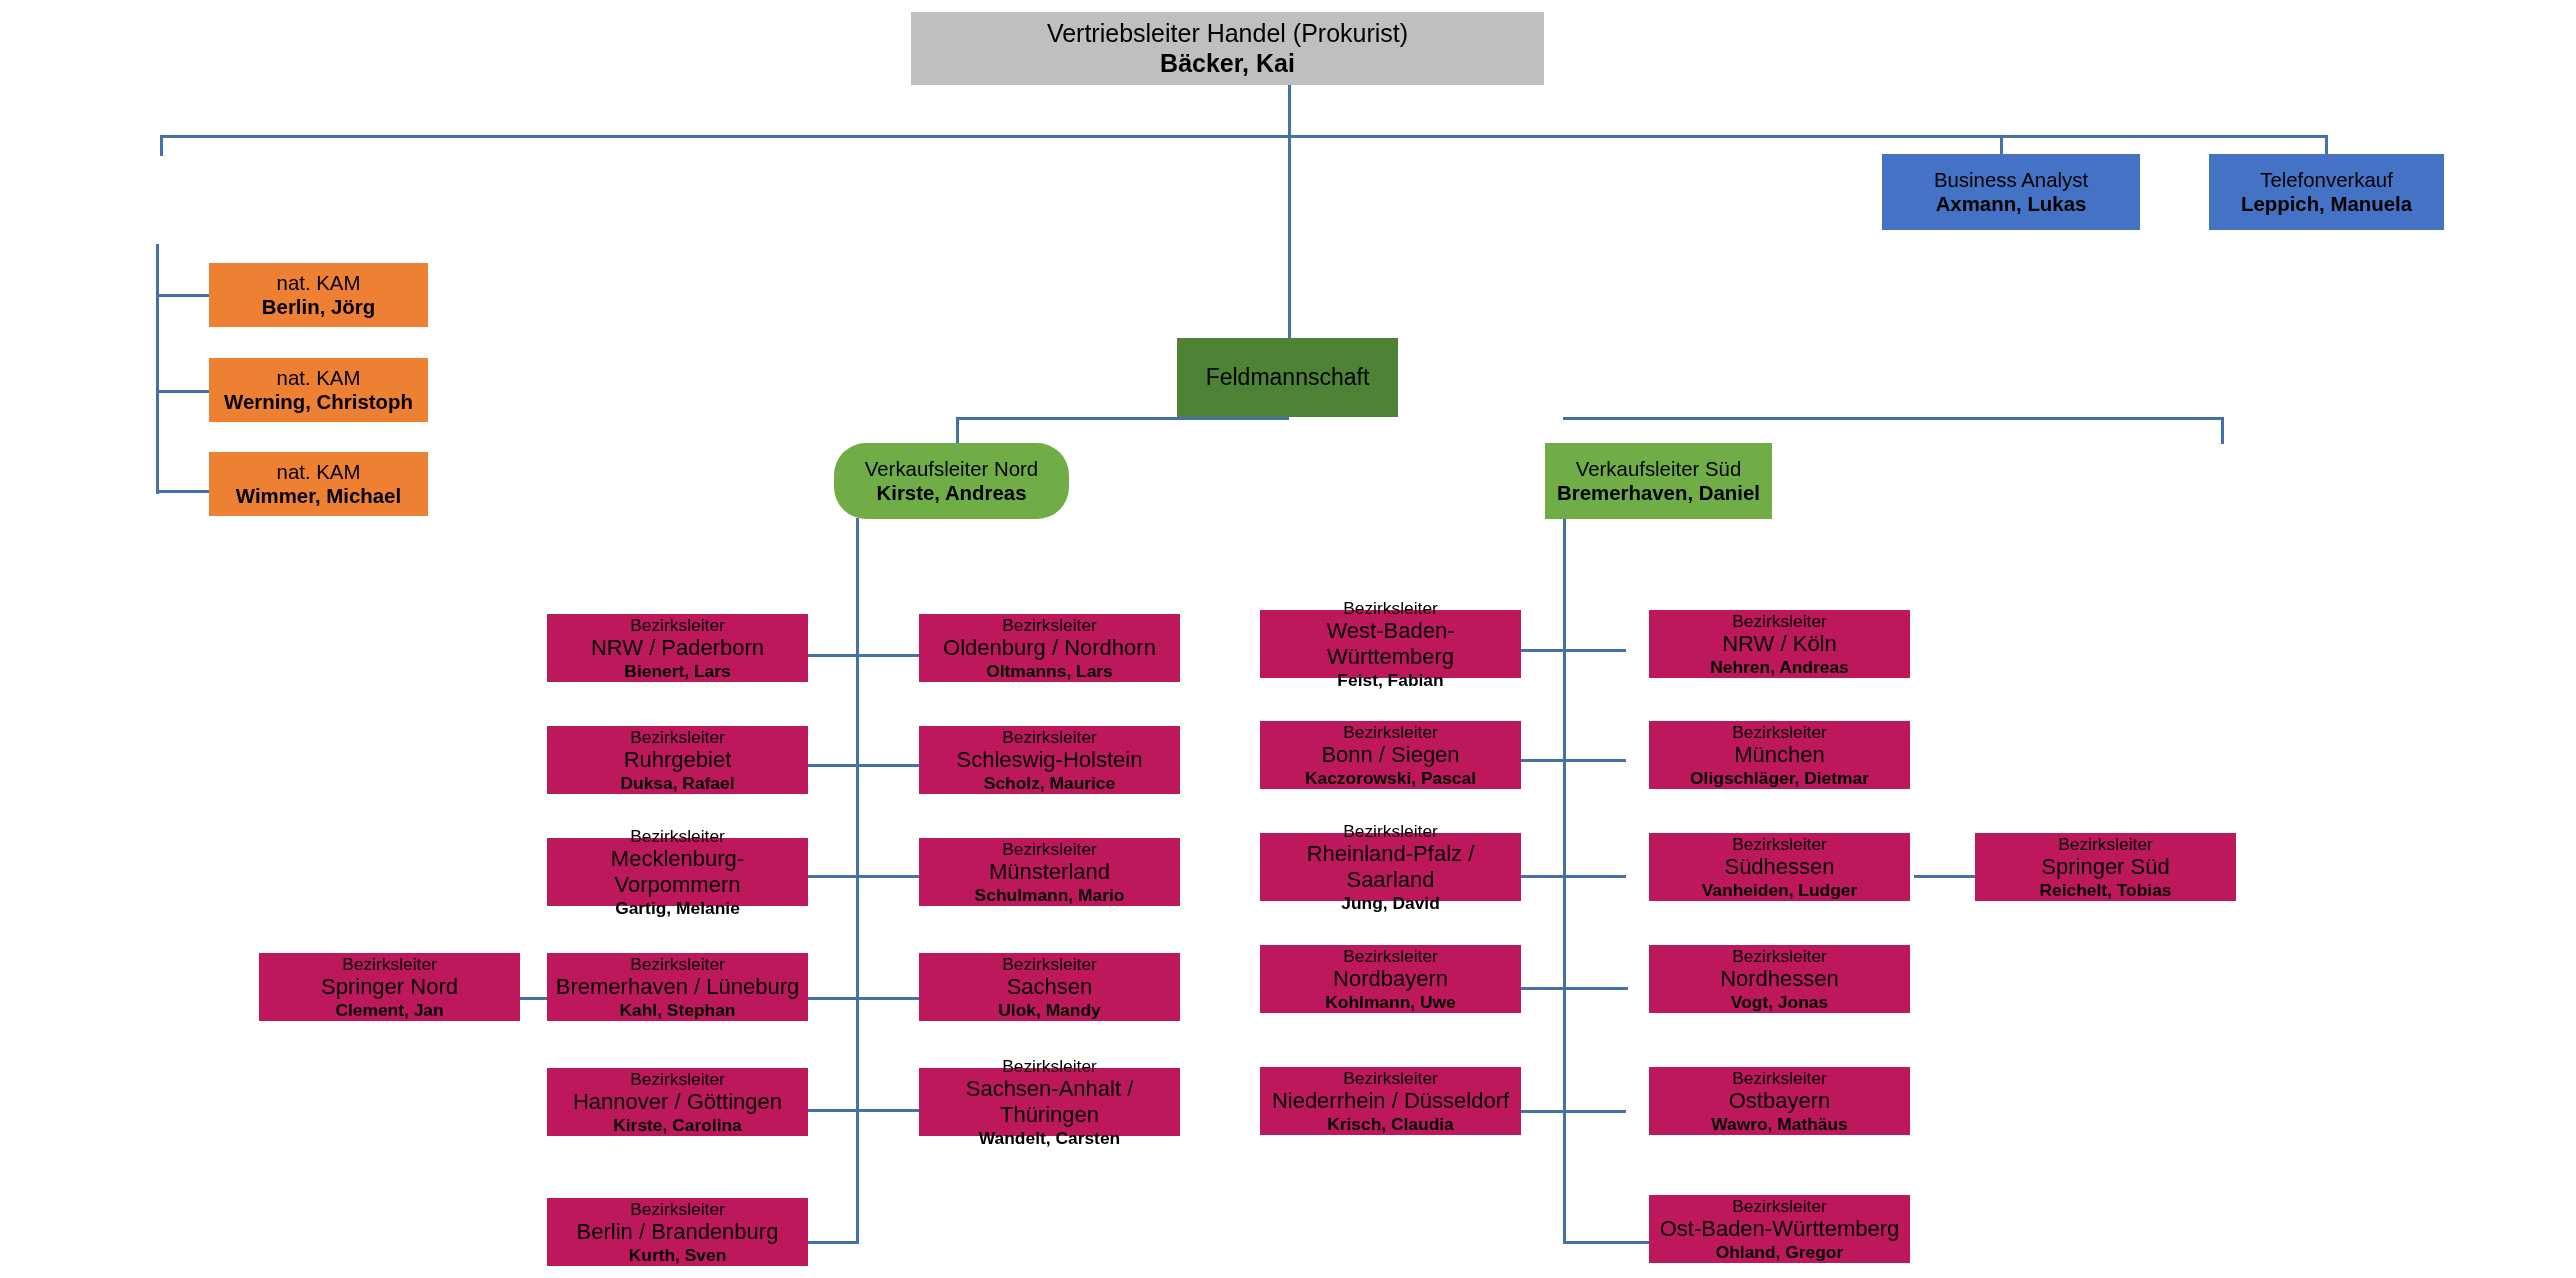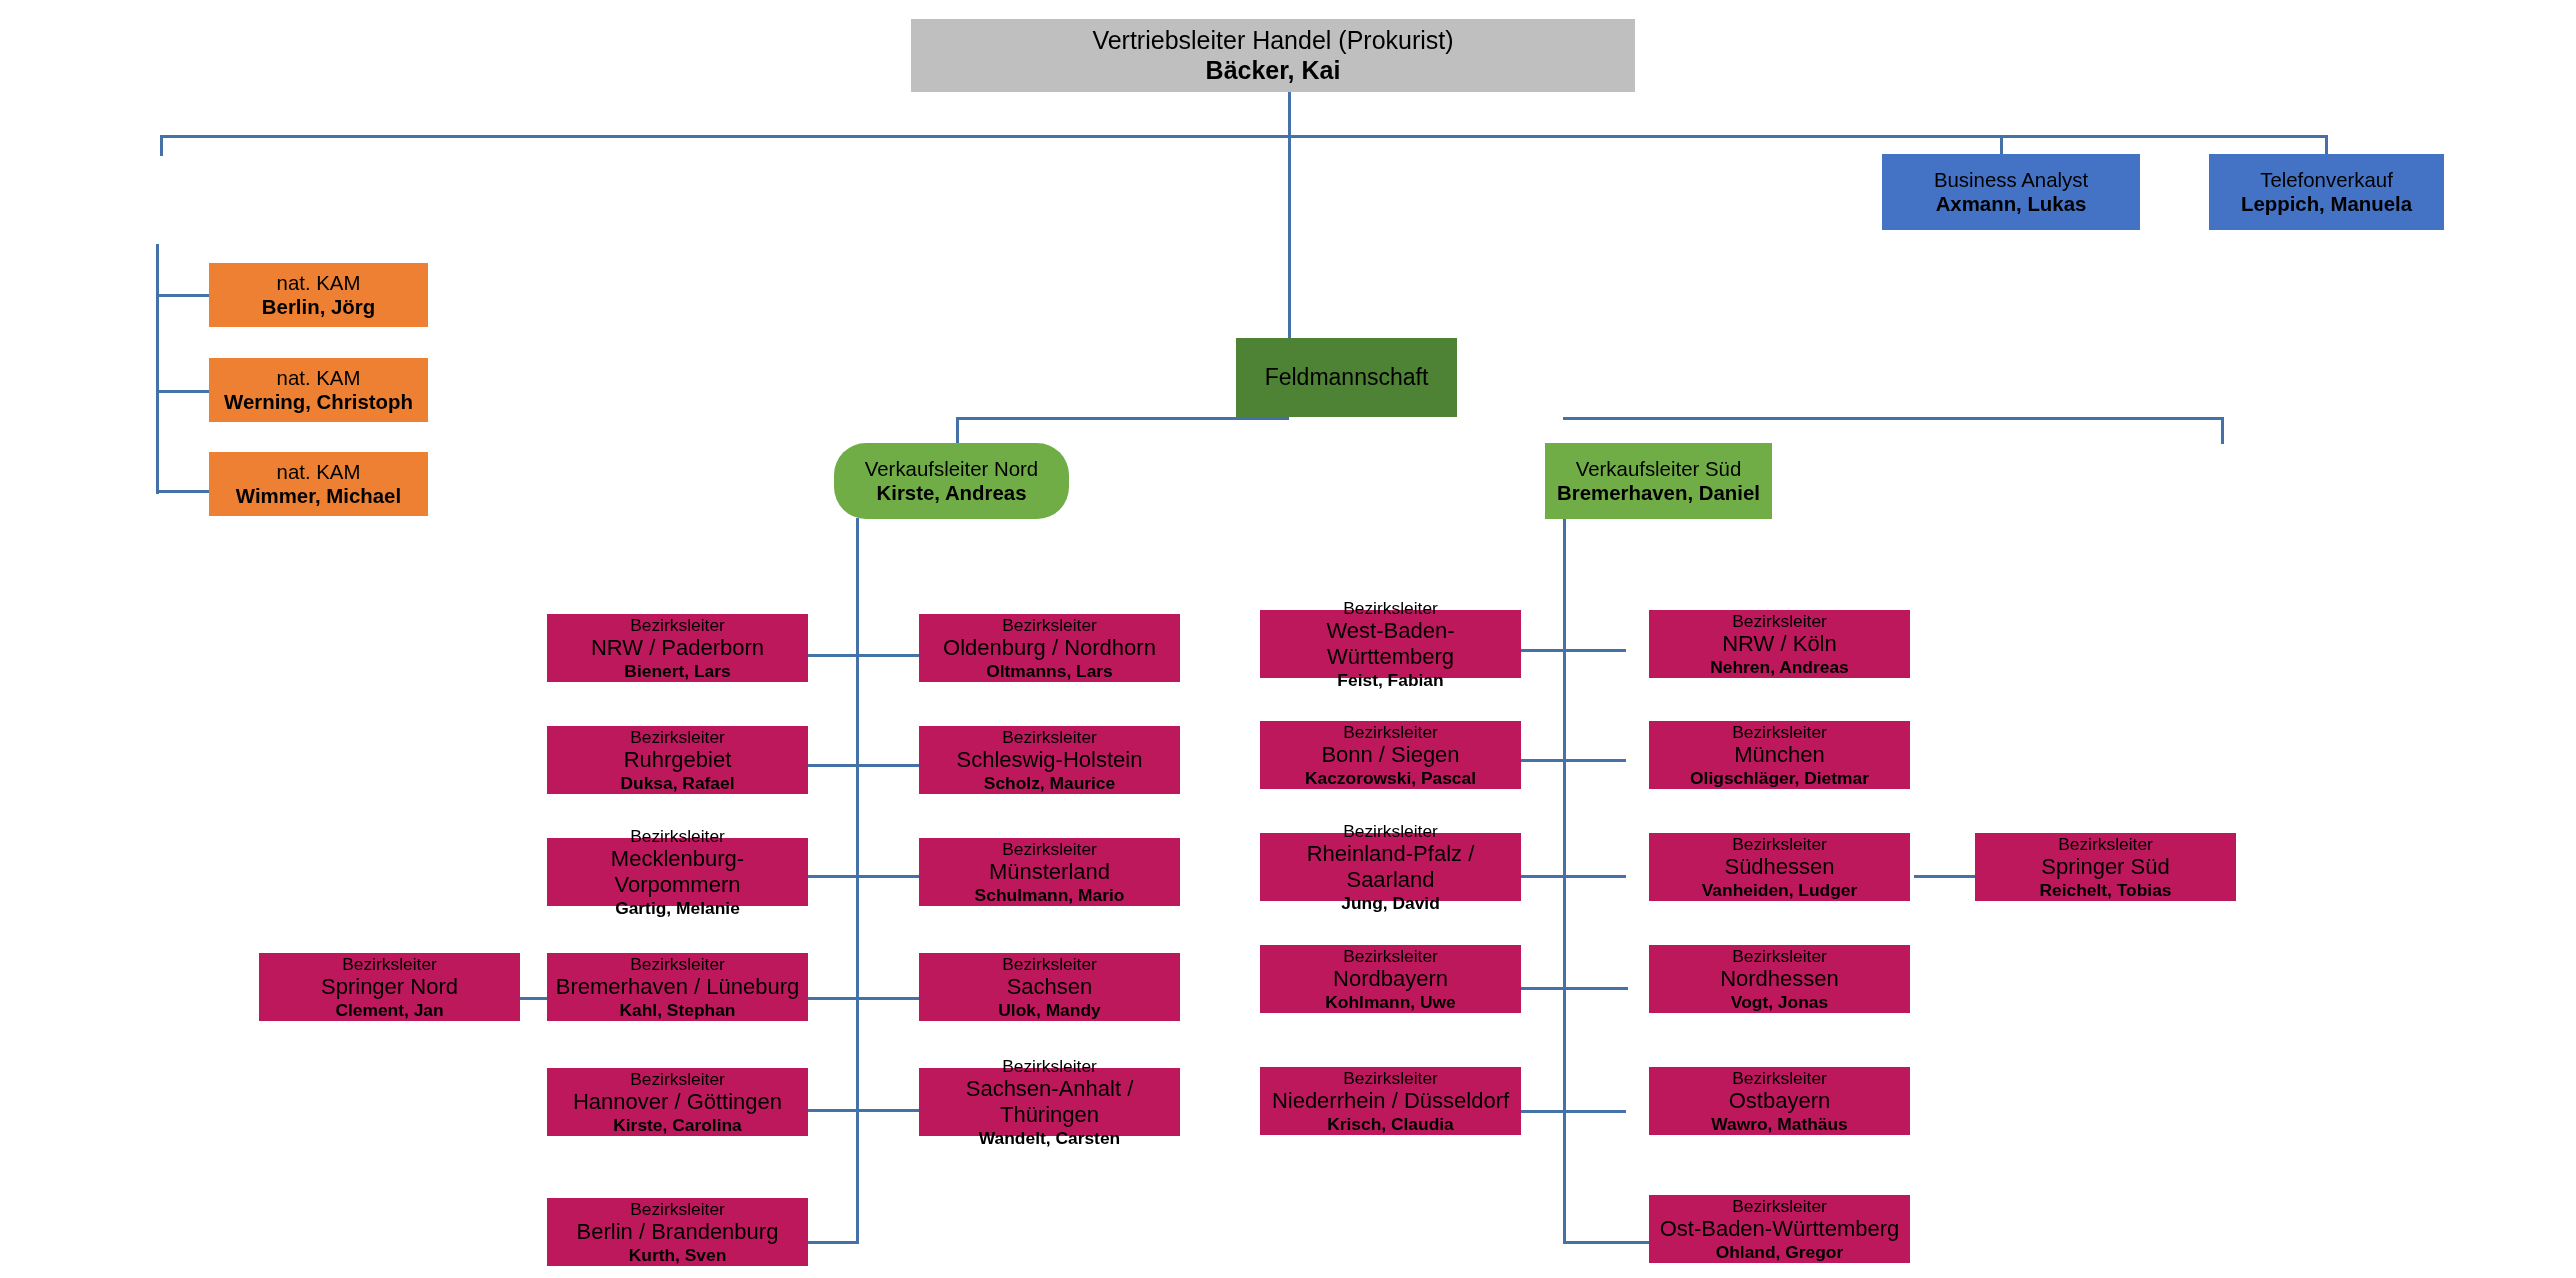--- a/index.html
+++ b/index.html
@@ -75,21 +75,21 @@
   <div class="ln lnv" style="left:1563px;top:518px;height:726px;"></div>
   <div class="ln lnh" style="left:1513px;top:649px;width:113px;"></div>
   <div class="ln lnh" style="left:1513px;top:759px;width:113px;"></div>
   <div class="ln lnh" style="left:1513px;top:875px;width:113px;"></div>
   <div class="ln lnh" style="left:1515px;top:987px;width:113px;"></div>
   <div class="ln lnh" style="left:1513px;top:1110px;width:113px;"></div>
   <div class="ln lnh" style="left:1563px;top:1241px;width:91px;"></div>
 
   <div class="ln lnh" style="left:1914px;top:875px;width:62px;"></div>
 
-  <div class="node n-root" style="left:911px;top:19px;width:724px;height:73px;">
+  <div class="node n-root" style="left:911px;top:12px;width:633px;height:73px;">
     <span class="role">Vertriebsleiter Handel (Prokurist)</span>
     <span class="person">Bäcker, Kai</span>
   </div>
 
   <div class="node n-blue" style="left:1882px;top:154px;width:258px;height:76px;">
     <span class="role">Business Analyst</span>
     <span class="person">Axmann, Lukas</span>
   </div>
   <div class="node n-blue" style="left:2209px;top:154px;width:235px;height:76px;">
     <span class="role">Telefonverkauf</span>
@@ -103,21 +103,21 @@
   </div>
   <div class="node n-kam" style="left:209px;top:358px;width:219px;height:64px;">
     <span class="role">nat. KAM</span>
     <span class="person">Werning, Christoph</span>
   </div>
   <div class="node n-kam" style="left:209px;top:452px;width:219px;height:64px;">
     <span class="role">nat. KAM</span>
     <span class="person">Wimmer, Michael</span>
   </div>
 
-  <div class="node n-green-dark" style="left:1236px;top:338px;width:221px;height:79px;">
+  <div class="node n-green-dark" style="left:1177px;top:338px;width:221px;height:79px;">
     <span class="role">Feldmannschaft</span>
   </div>
 
   <div class="node n-green-mid" style="left:834px;top:443px;width:235px;height:76px;border-radius:32px;">
     <span class="role">Verkaufsleiter Nord</span>
     <span class="person">Kirste, Andreas</span>
   </div>
 
   <div class="node n-green-mid" style="left:1545px;top:443px;width:227px;height:76px;">
     <span class="role">Verkaufsleiter Süd</span>

